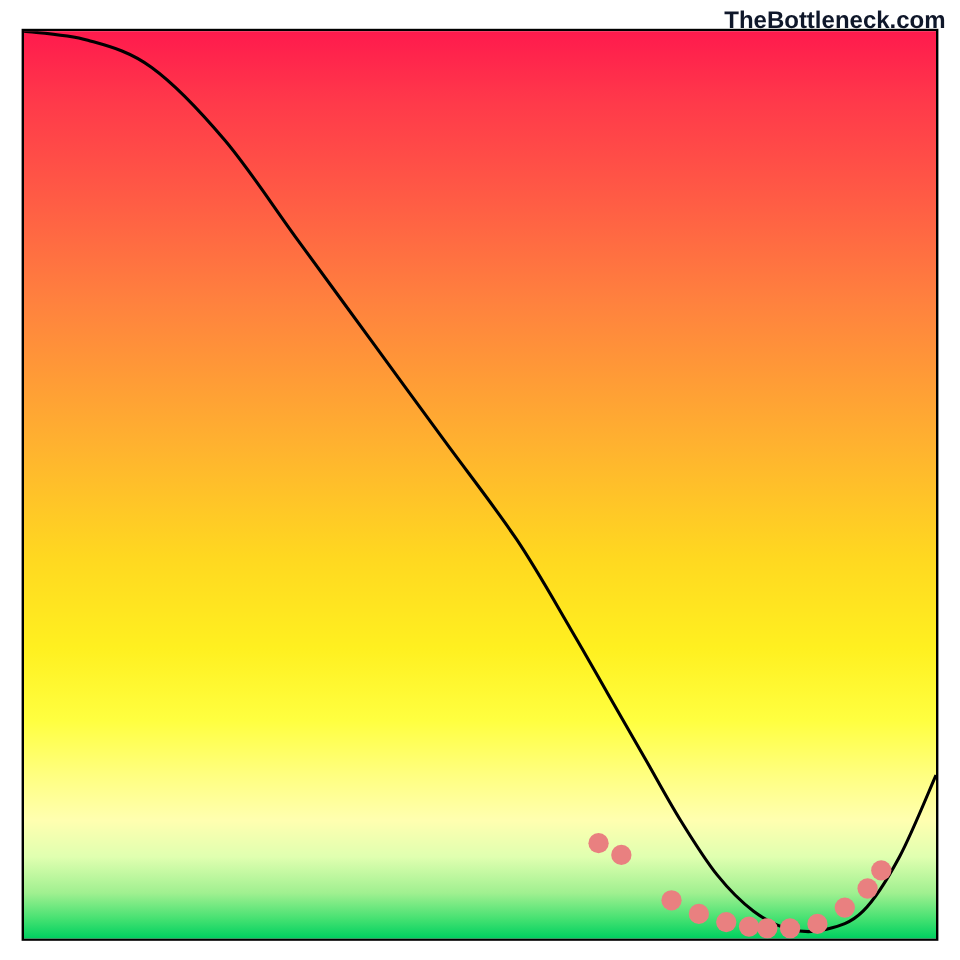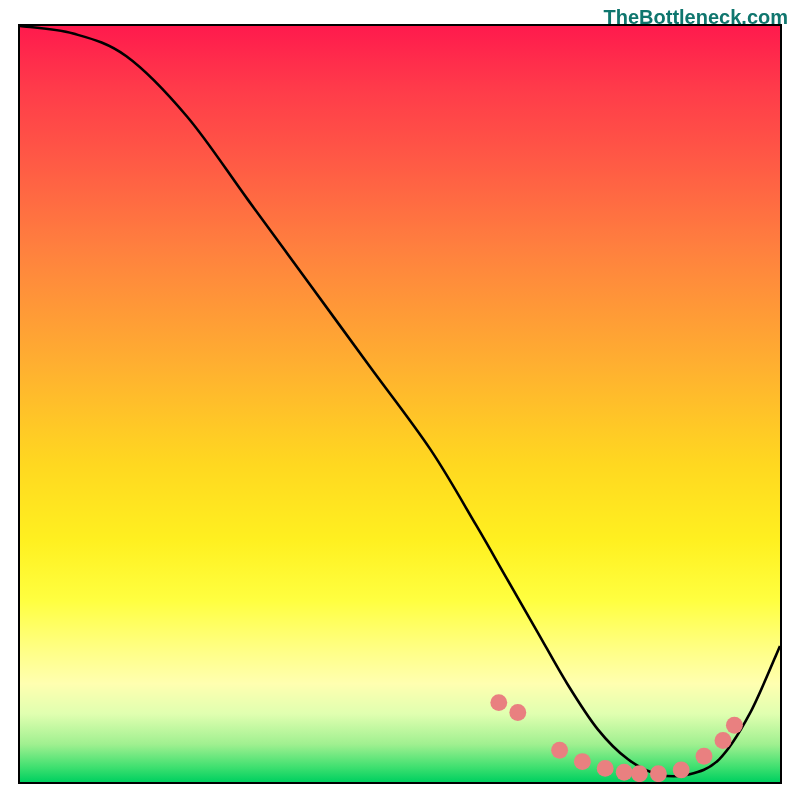--- a/index.html
+++ b/index.html
@@ -9,21 +9,21 @@
     background: #ffffff;
     font-family: Arial, sans-serif;
     position: relative;
   }
   .watermark {
     position: absolute;
     top: 6px;
     right: 12px;
     font-size: 20px;
     font-weight: bold;
-    color: #0f766e;
+    color: #0f172a;
     z-index: 10;
   }
   .plot-area {
     position: absolute;
     left: 18px;
     top: 24px;
     width: 764px;
     height: 760px;
     border: 2.5px solid #000;
   }

